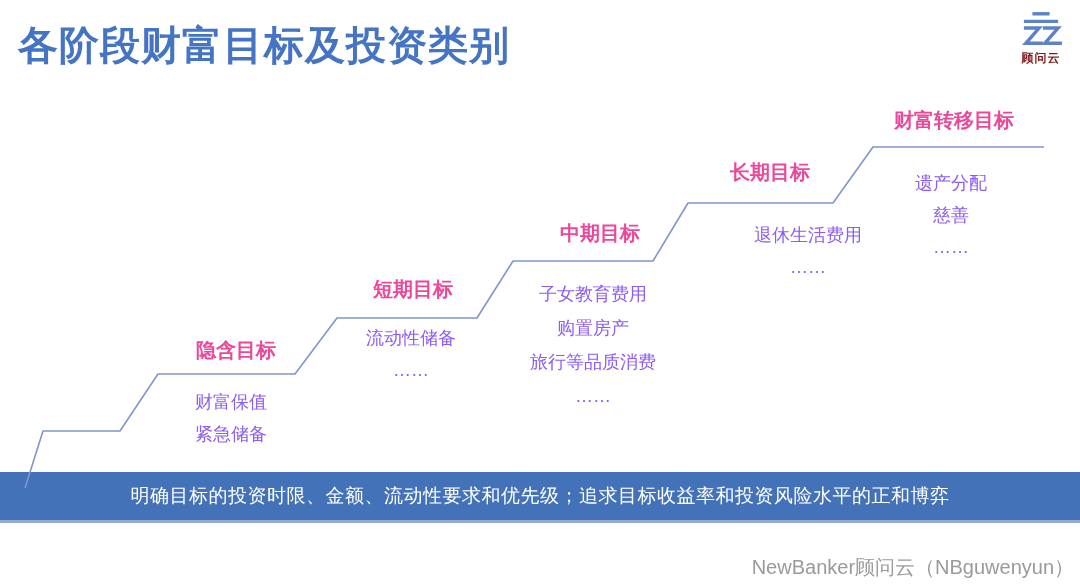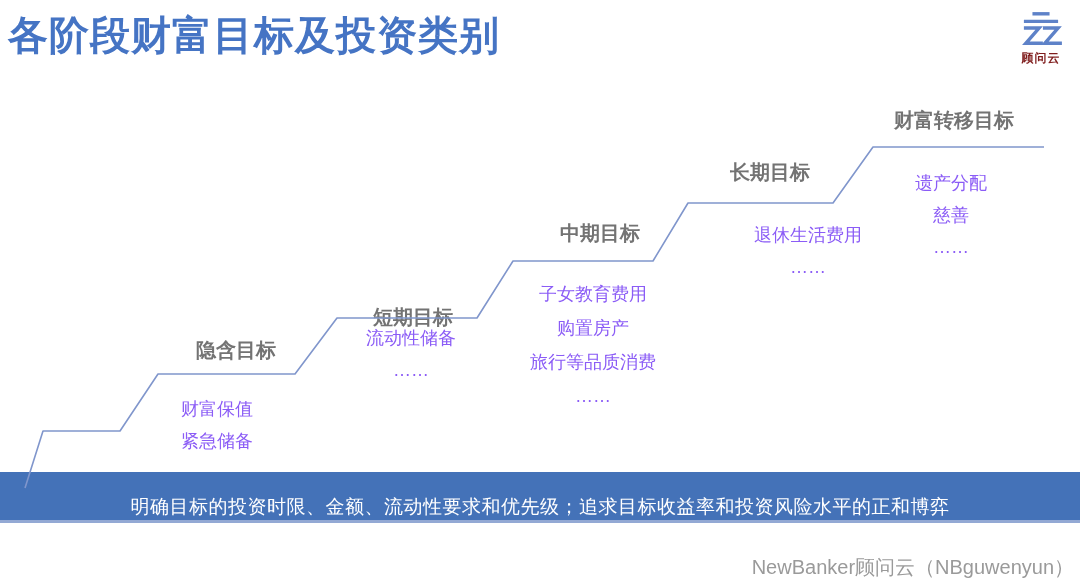--- a/index.html
+++ b/index.html
@@ -1,54 +1,54 @@
 <!DOCTYPE html>
 <html><head>
 <meta charset="utf-8">
 <style>
   html,body{margin:0;padding:0;background:#ffffff;}
   body{font-family:"Liberation Sans","DejaVu Sans",sans-serif;}
   .canvas{position:relative;width:1080px;height:587px;background:#ffffff;overflow:hidden;}
 
   .page-title{
-    position:absolute;left:8px;top:8px;margin:0;
+    position:absolute;left:8px;top:8px;margin:10px;
     font-size:40px;font-weight:bold;color:#4574C4;letter-spacing:1px;white-space:nowrap;
   }
 
   
   .logo{position:absolute;right:12px;top:10px;width:54px;text-align:center;}
   .logo svg{display:block;margin:0 auto;}
   .logo-text{font-size:12px;font-weight:bold;color:#7f1d1d;letter-spacing:1px;margin-top:2px;white-space:nowrap;}
 
   
   .stairs{position:absolute;left:0;top:0;width:1080px;height:587px;z-index:3;pointer-events:none;}
 
   
   .stage-label{
     position:absolute;transform:translateX(-50%);
-    font-size:20px;font-weight:bold;color:#737373;white-space:nowrap;z-index:2;
+    font-size:20px;font-weight:bold;color:#ec4899;white-space:nowrap;z-index:2;
   }
   .stage-items{
     position:absolute;transform:translateX(-50%);
     text-align:center;white-space:nowrap;z-index:2;
   }
   .stage-items .item{font-size:18px;color:#8b5cf6;line-height:32px;}
   .stage-items.wide .item{line-height:34px;}
 
-  .label-1{left:236px;top:337px;}  .items-1{left:217px;top:386px;margin-top:7px;}
-  .label-2{left:413px;top:276px;margin-top:28px;}  .items-2{left:411px;top:322px;}
+  .label-1{left:236px;top:337px;}  .items-1{left:231px;top:386px;}
+  .label-2{left:413px;top:276px;}  .items-2{left:411px;top:322px;}
   .label-3{left:600px;top:220px;}  .items-3{left:593px;top:277px;}
   .label-4{left:770px;top:159px;}  .items-4{left:808px;top:219px;}
   .label-5{left:954px;top:107px;}  .items-5{left:951px;top:167px;}
 
   
   .banner{
     position:absolute;left:0;top:472px;width:1080px;height:48px;
     background:#4472B8;border-bottom:3px solid #93A9D4;z-index:1;
-    display:flex;align-items:flex-end;justify-content:center;
+    display:flex;align-items:center;justify-content:center;
   }
   .banner-text{color:#ffffff;font-size:19px;letter-spacing:0.5px;white-space:nowrap;}
 
   
   .footer-source{position:absolute;left:10px;top:545px;font-size:20px;color:#9A9A9A;white-space:nowrap;}
   .footer-brand{position:absolute;right:6px;top:554px;font-size:20px;color:#9A9A9A;white-space:nowrap;}
 </style>
 </head>
 <body>
 

